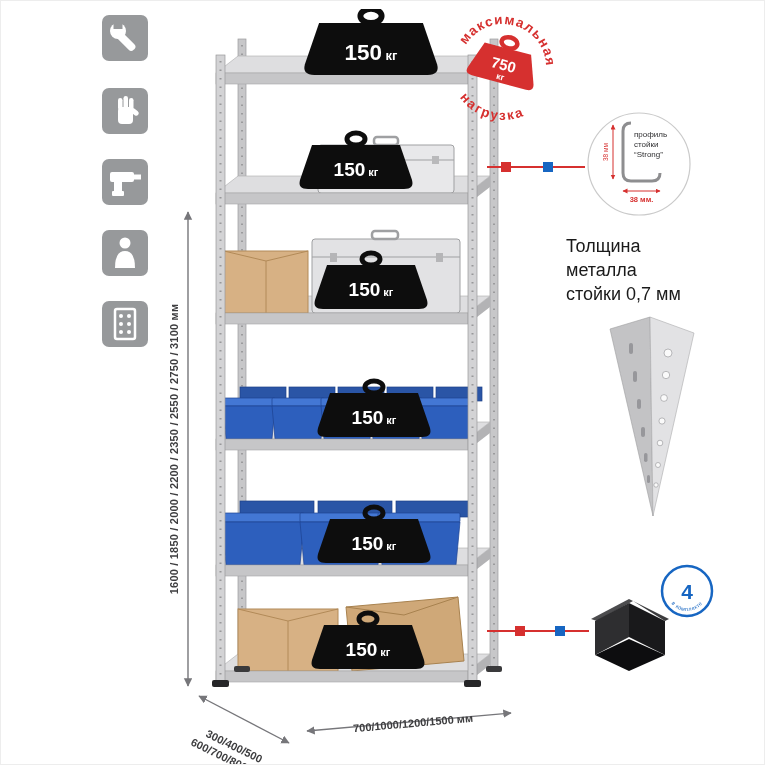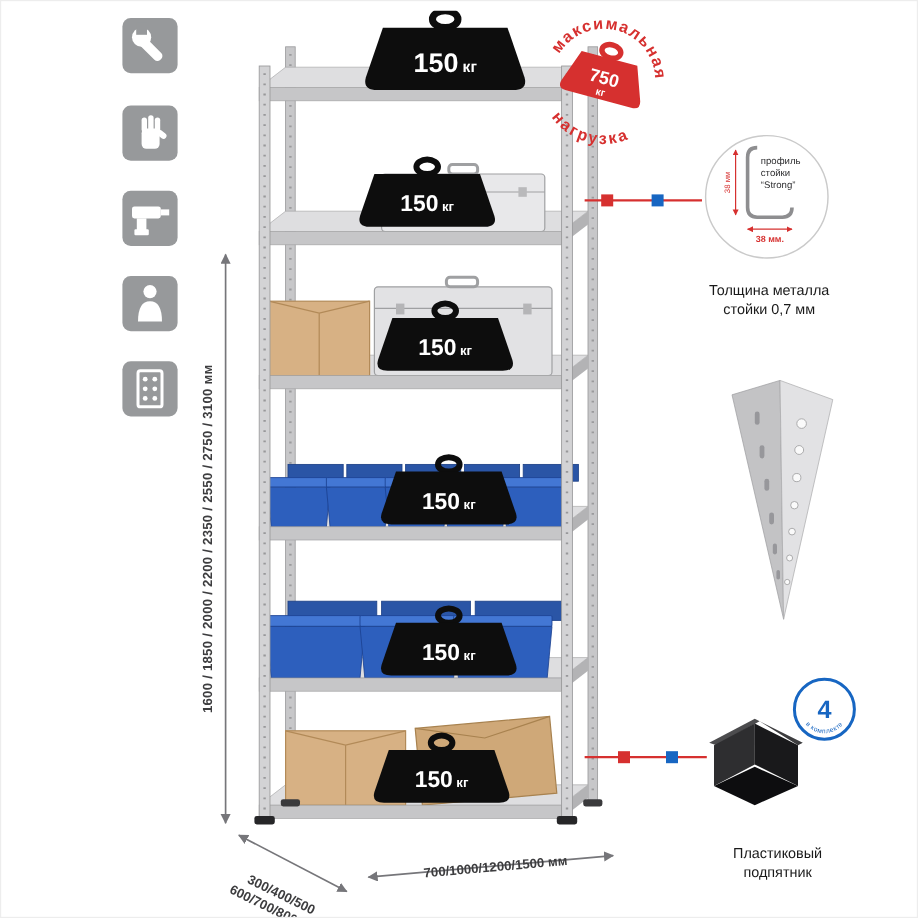--- a/index.html
+++ b/index.html
@@ -5,21 +5,21 @@
   *{margin:0;padding:0;box-sizing:border-box}
   body{font-family:"Liberation Sans",sans-serif;background:#fff}
   .canvas{position:relative;width:765px;height:765px;background:#fff;overflow:hidden;border:1px solid #ededed}
   .abs{position:absolute}
   svg{display:block;font-family:"Liberation Sans",sans-serif}
   .icon-col{position:absolute;left:101px;top:14px;width:46px;height:340px}
   .icon-tile{position:absolute;left:0;width:46px;height:46px;background:#97999b;border-radius:7px;display:flex;align-items:center;justify-content:center}
   .vdim-label{position:absolute;left:173px;top:448px;transform:translate(-50%,-50%) rotate(-90deg);white-space:nowrap;font-size:11px;font-weight:700;color:#3d3d3f;letter-spacing:.2px}
   .depth-label{position:absolute;left:181px;top:713px;width:122px;text-align:center;transform:rotate(26deg);transform-origin:left top;font-size:11px;font-weight:700;color:#3d3d3f;line-height:1.25}
   .width-label{position:absolute;left:312px;top:716px;width:200px;text-align:center;transform:rotate(-5deg);font-size:11px;font-weight:700;color:#3d3d3f}
-  .caption{position:absolute;text-align:center;font-size:12px;color:#1a1a1a;line-height:1.32}
+  .caption{position:absolute;text-align:left;font-size:18px;color:#1a1a1a;line-height:1.32}
   .cap-profile{left:565px;top:234px;width:150px}
   .cap-foot{left:572px;top:703px;width:150px}
 </style>
 </head>
 <body>
 
 <div class="canvas">
 
   <div class="icon-col">
     <div class="icon-tile" style="top:0">
@@ -291,24 +291,20 @@
       <circle cx="100" cy="30" r="25" fill="#fff" stroke="#1766c2" stroke-width="2.5"></circle>
       <defs>
           <path id="footArc" d="M 84.7,42.9 A 20,20 0 0 0 115.3,42.9"></path>
         </defs>
       <text x="100" y="32" text-anchor="middle" dominant-baseline="middle" font-size="21" font-weight="bold" fill="#1766c2">4</text>
       <text font-size="5.5" fill="#1766c2" letter-spacing="0.4">
         <textPath href="#footArc" startOffset="50%" text-anchor="middle">в комплекте</textPath>
       </text>
     </g>
   </svg>
-  <div class="caption cap-foot">
-    <span>Пластиковый</span><br>
-    <span>подпятник</span>
-  </div>
 
   <svg class="abs" style="left:188px;top:690px" width="110" height="62">
     <defs>
         <marker id="arrB" markerWidth="8" markerHeight="8" refX="5.5" refY="3" orient="auto-start-reverse">
           <path d="M0,0 L6,3 L0,6 z" fill="#76767a"></path>
         </marker>
       </defs>
     <line x1="10" y1="5" x2="100" y2="52" stroke="#76767a" stroke-width="1.4" marker-start="url(#arrB)" marker-end="url(#arrB)"></line>
   </svg>
   <div class="depth-label">

